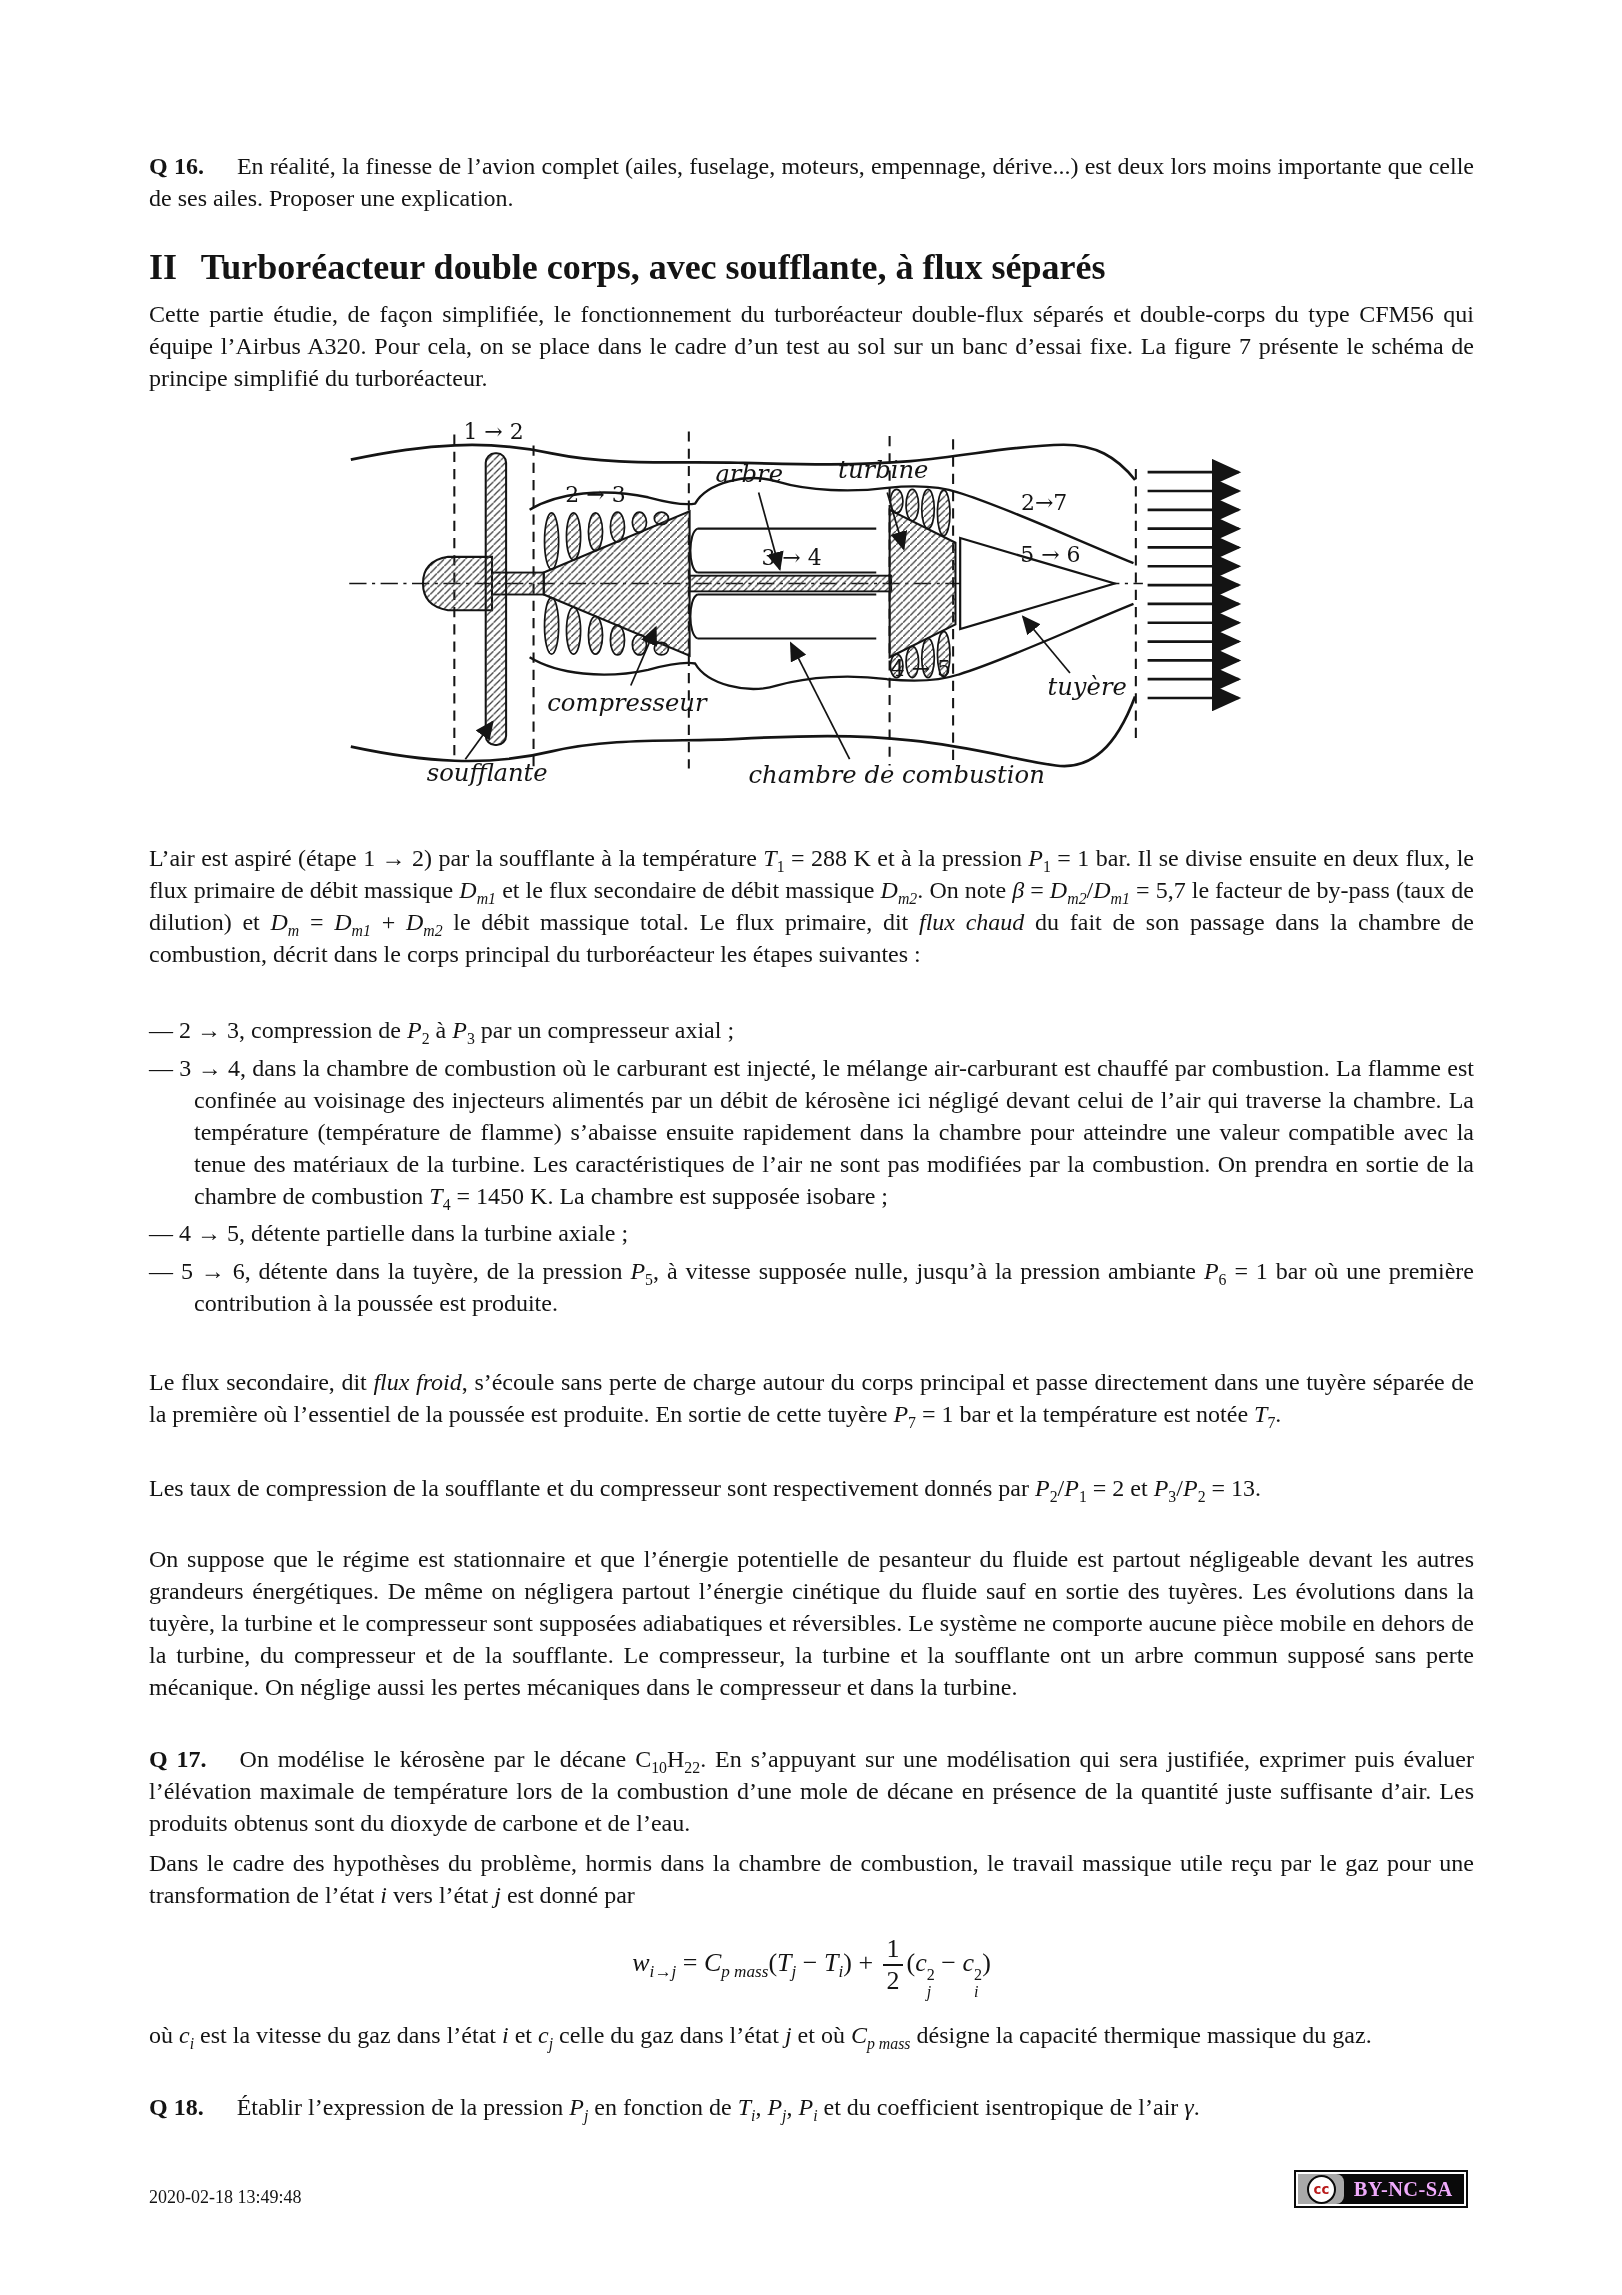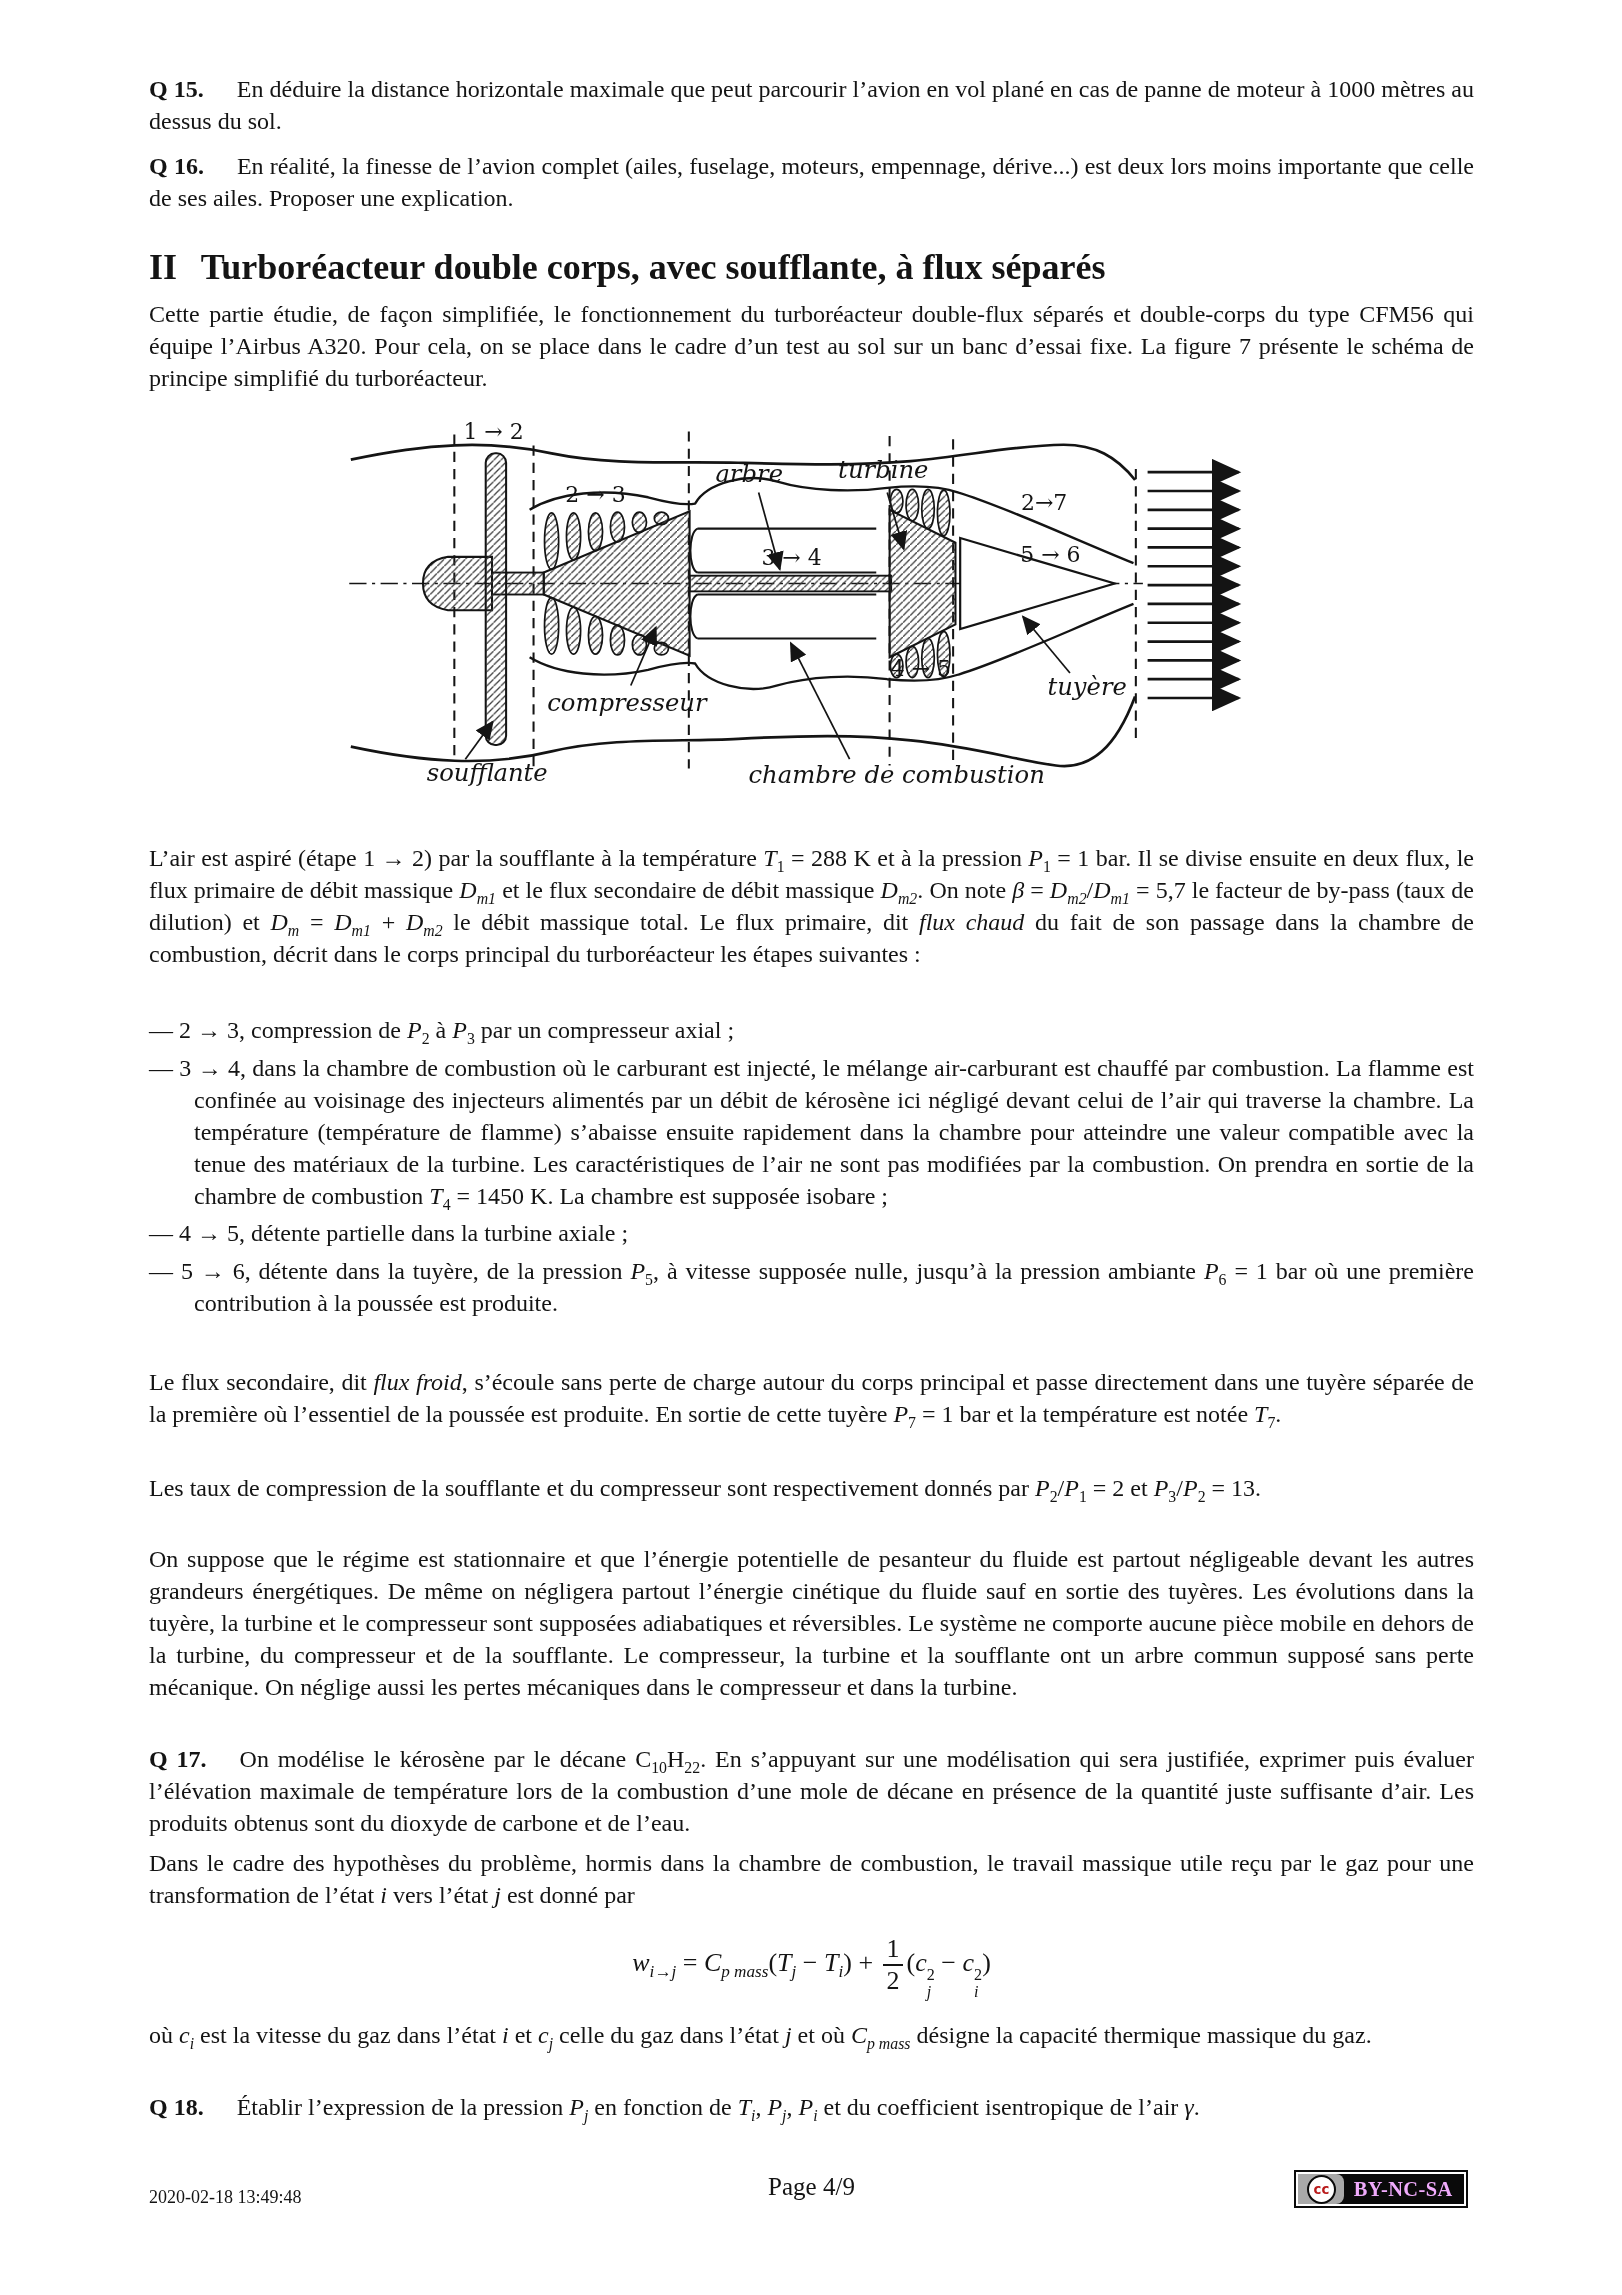--- a/index.html
+++ b/index.html
@@ -39,23 +39,20 @@
   .figwrap{position:absolute;left:338px;top:411px;width:973px;height:378px;}
   svg text{font-family:"DejaVu Serif","Liberation Serif",serif;fill:#141414;}
   svg .lab{font-style:italic;font-size:31px;}
   svg .step{font-size:28px;}
 </style>
 </head>
 <body>
 
 <div class="page">
 
-  <div class="blk just" style="top:73px;">
-    <span class="qlabel">Q 15.</span><span>En déduire la distance horizontale maximale que peut parcourir l’avion en vol plané en cas de panne de moteur à 1000 mètres au dessus du sol.</span>
-  </div>
 
   <div class="blk just" style="top:150px;">
     <span class="qlabel">Q 16.</span><span>En réalité, la finesse de l’avion complet (ailes, fuselage, moteurs, empennage, dérive...) est deux lors moins importante que celle de ses ailes. Proposer une explication.</span>
   </div>
 
   <div class="blk title" style="top:247px;">
     <span class="numeral">II</span><span>Turboréacteur double corps, avec soufflante, à flux séparés</span>
   </div>
 
   <div class="blk just" style="top:298px;">Cette partie étudie, de façon simplifiée, le fonctionnement du turboréacteur double-flux séparés et double-corps du type CFM56 qui équipe l’Airbus A320. Pour cela, on se place dans le cadre d’un test au sol sur un banc d’essai fixe. La figure 7 présente le schéma de principe simplifié du turboréacteur.</div>
@@ -201,21 +198,20 @@
         <span class="b">i</span>
       </span><span>)</span></div>
 
   <div class="blk just" style="top:2019px;"><span>où </span><span class="it">c</span><sub class="si">i</sub><span> est la vitesse du gaz dans l’état </span><span class="it">i</span><span> et </span><span class="it">c</span><sub class="si">j</sub><span> celle du gaz dans l’état </span><span class="it">j</span><span> et où </span><span class="it">C</span><sub class="si">p mass</sub><span> désigne la capacité thermique massique du gaz.</span></div>
 
   <div class="blk just" style="top:2091px;">
     <span class="qlabel">Q 18.</span><span><span>Établir l’expression de la pression </span><span class="it">P</span><sub class="si">j</sub><span> en fonction de </span><span class="it">T</span><sub class="si">i</sub><span>, </span><span class="it">P</span><sub class="si">j</sub><span>, </span><span class="it">P</span><sub class="si">i</sub><span> et du coefficient isentropique de l’air </span><span class="it">γ</span><span>.</span></span>
   </div>
 
   <div class="footer-date">2020-02-18 13:49:48</div>
-  <div class="footer-page">Page 4/9</div>
 
   <div class="badge">
     <div class="badge-inner">
       <div class="badge-cc">
         <div class="cc-circle">cc</div>
       </div>
       <div class="badge-text">BY-NC-SA</div>
     </div>
   </div>
 

